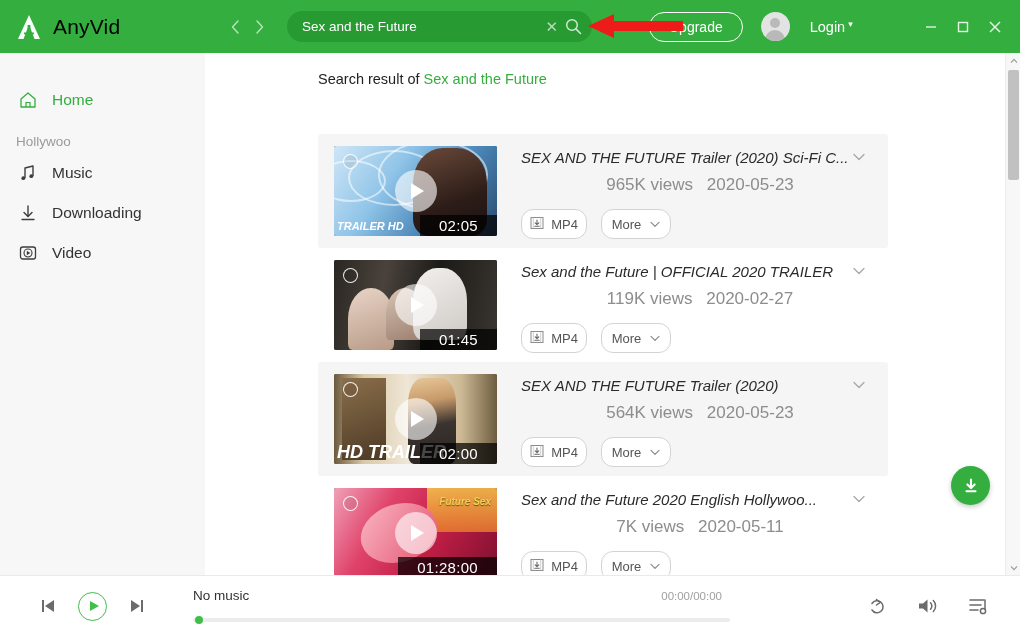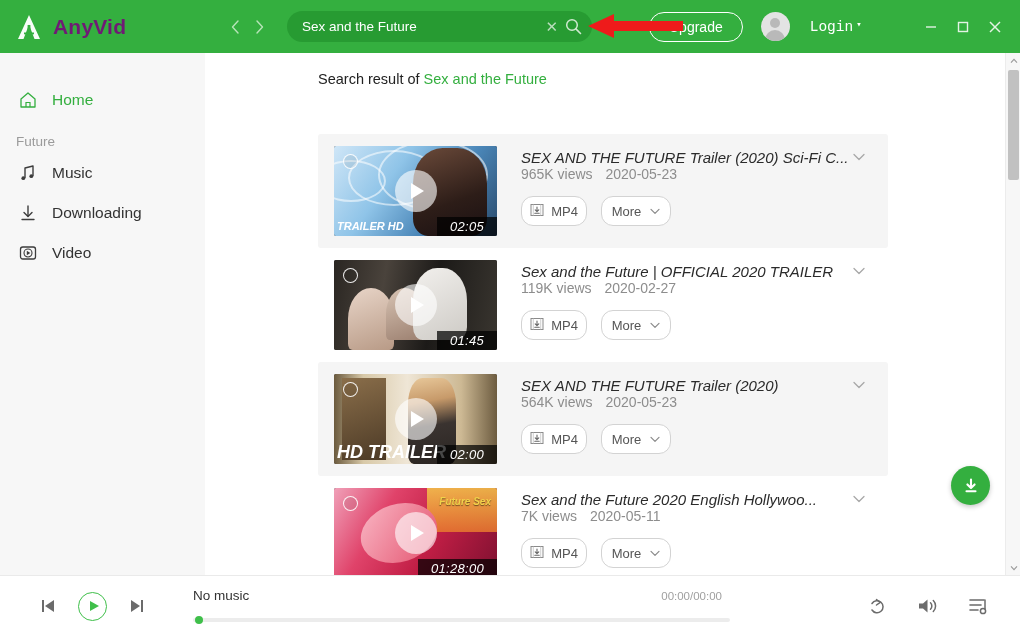--- a/index.html
+++ b/index.html
@@ -12,21 +12,21 @@
   .app { position:relative; width:1020px; height:636px; background:#fff; }
 
   
   .header {
     position:absolute; top:0; left:0; width:1020px; height:53px;
     background:#34af3f; display:flex; align-items:center;
   }
   .logo-wrap { display:flex; align-items:center; padding-left:14px; width:210px; }
   .logo-mark { width:30px; height:30px; position:relative; }
   .logo-text {
-    color:#701a75; font-size:21px; font-weight:bold; letter-spacing:.2px;
+    color:#000000; font-size:21px; font-weight:normal; letter-spacing:.2px;
     margin-left:9px;
   }
   .navarrows { display:flex; gap:3px; margin-left:14px; }
   .navarrow {
     width:22px; height:26px; display:flex; align-items:center; justify-content:center;
     color:#b7e4b8; font-size:16px; cursor:pointer; user-select:none;
   }
   .searchbar {
     margin-left:16px; width:305px; height:31px; border-radius:16px;
     background:#279b32; display:flex; align-items:center; padding:0 10px 0 15px;
@@ -52,21 +52,21 @@
   .avatar {
     margin-left:18px; width:29px; height:29px; border-radius:50%;
     background:#e3e3e3; overflow:hidden; position:relative; cursor:pointer;
   }
   .avatar .head { position:absolute; left:9.5px; top:6px; width:10px; height:10px;
     border-radius:50%; background:#b9b9b9; }
   .avatar .body { position:absolute; left:4.5px; top:18px; width:20px; height:15px;
     border-radius:10px 10px 0 0; background:#b9b9b9; }
   .login {
     margin-left:20px; color:#ffffff; font-size:14.5px; cursor:pointer;
-    display:flex; align-items:flex-start; gap:3px;font-family:Liberation Mono, monospace;
+    display:flex; align-items:flex-start; gap:3px;
   }
   .login .caret { font-size:9px; }
   .wincontrols { margin-left:auto; display:flex; align-items:center; padding-right:12px; gap:6px; }
   .wc { width:26px; height:26px; display:flex; align-items:center; justify-content:center;
         cursor:pointer; }
 
   
   .sidebar {
     position:absolute; left:0; top:53px; width:205px; height:522px;
     background:#f7f7f7;
@@ -123,36 +123,36 @@
     width:42px; height:42px; border-radius:50%; background:rgba(255,255,255,.62);
     display:flex; align-items:center; justify-content:center; z-index:4;
   }
   .thumb .playbtn .tri {
     width:0; height:0; border-left:13px solid #ffffff;
     border-top:8px solid transparent; border-bottom:8px solid transparent;
     margin-left:4px;
   }
   .thumb .dur {
     position:absolute; right:0; bottom:0; background:rgba(0,0,0,.72); color:#fff;
-    font-size:13px; padding:2px 13px; z-index:4; letter-spacing:.3px;font-style:italic;
+    font-size:15px; padding:2px 19px; z-index:4; letter-spacing:.3px;
   }
   .thumb .badge {
     position:absolute; left:3px; bottom:4px; z-index:3; color:#fff;
     font-weight:bold; font-style:italic; line-height:1;
   }
   .card .info { margin-left:24px; flex:1; padding-top:3px; position:relative; }
   .vtitle {
     font-size:15px; color:#2b2b2b; white-space:nowrap; overflow:hidden;
     max-width:330px; cursor:pointer;font-style:italic;
   }
   .vchev {
     position:absolute; right:22px; top:4px; color:#a8a8a8; font-size:12px;
     cursor:pointer; width:14px; text-align:center;
   }
-  .vmeta { font-size:14px; color:#8d8d8d; }
+  .vmeta { margin-top:9px; font-size:17px; color:#8d8d8d;text-align:center; }
   .vmeta span { margin-right:9px; }
   .vbtns { margin-top:14px; display:flex; gap:14px; }
   .btn {
     height:30px; border:1px solid #d3d3d3; border-radius:12px; background:#fff;
     display:flex; align-items:center; justify-content:center; gap:7px;
     font-size:13px; color:#555; cursor:pointer; padding:0 12px;
   }
   .btn.mp4 { width:66px; }
   .btn.more { width:70px; gap:9px; }
   .btn .chev { font-size:10px; color:#8a8a8a; }
@@ -311,21 +311,21 @@
     <div class="side-item active side-home">
       <span class="ic">
         <svg width="20" height="20" viewBox="0 0 20 20">
           <path d="M3 9 L10 3 L17 9 V17 H3 Z" stroke="#34af3f" stroke-width="1.3" fill="none" stroke-linejoin="round"></path>
           <path d="M8 17 V12.5 H12 V17" stroke="#34af3f" stroke-width="1.2" fill="none"></path>
         </svg>
       </span>
       <span class="lbl">Home</span>
     </div>
 
-    <div class="side-head">Future</div>
+    <div class="side-head">Hollywoo</div>
 
     <div class="side-item">
       <span class="ic">
         <svg width="20" height="20" viewBox="0 0 20 20">
           <path d="M7 15 V5 L15 3 V13" stroke="#3d3d3d" stroke-width="1.4" fill="none" stroke-linejoin="round"></path>
           <circle cx="5.3" cy="15.2" r="1.9" fill="#3d3d3d"></circle>
           <circle cx="13.3" cy="13.2" r="1.9" fill="#3d3d3d"></circle>
         </svg>
       </span>
       <span class="lbl">Music</span>

